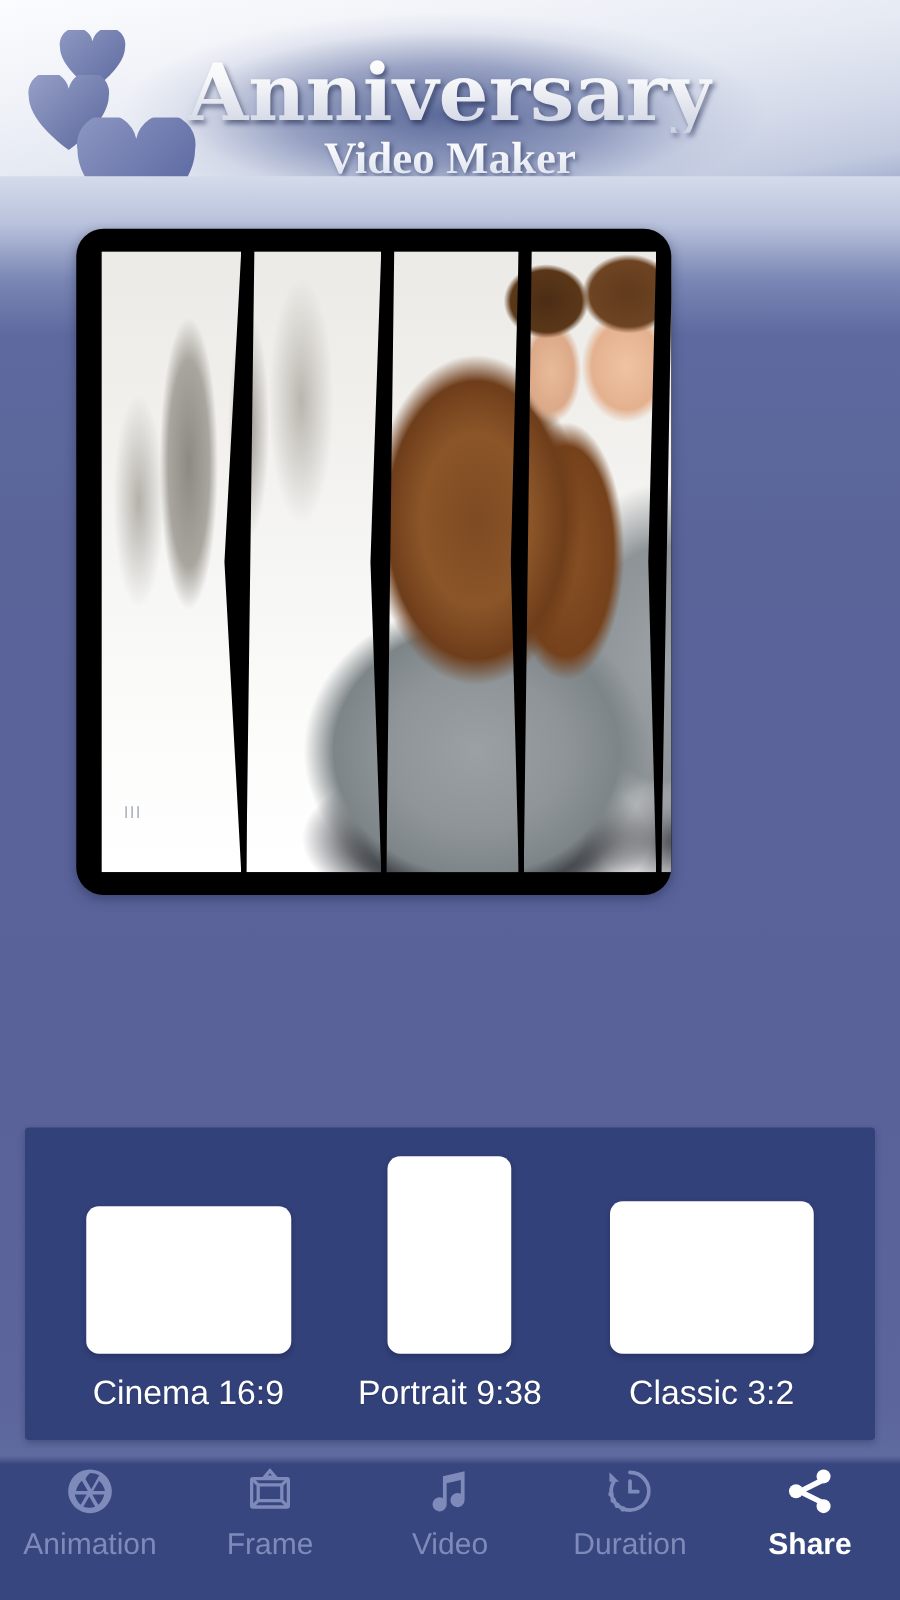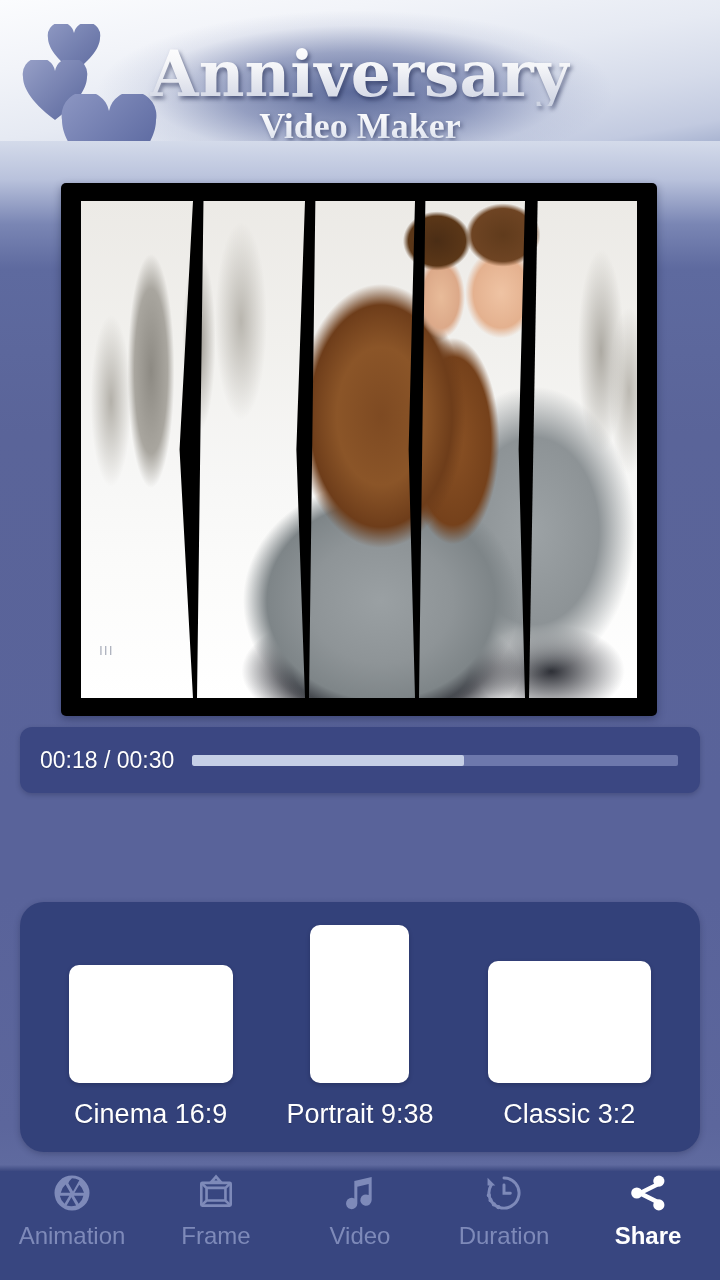--- a/index.html
+++ b/index.html
@@ -59,22 +59,22 @@
     font-size:36px;font-weight:700;line-height:1;
     background:linear-gradient(180deg,#ffffff 0%,#f1f3f8 45%,#d9dfec 100%);
     -webkit-background-clip:text;background-clip:text;
     color:transparent;-webkit-text-fill-color:transparent;
     filter:drop-shadow(2px 2px 2px rgba(20,30,70,.5));
     margin:0;
   }
 
   
   .preview-wrap{
-    position:absolute;left:61px;top:183px;width:596px;height:533px;
-    background:#000;border-radius:5px;
+    position:absolute;left:61px;top:183px;width:476px;height:533px;
+    background:#000;border-radius:22px;
     box-shadow:0 3px 9px rgba(20,28,60,.40);
     overflow:hidden;
   }
   .photo-stage{
     position:absolute;left:20px;top:18px;width:556px;height:497px;
     overflow:hidden;
   }
   .slat{
     position:absolute;top:0;height:497px;overflow:hidden;background:#000;
   }
@@ -145,21 +145,21 @@
     position:relative;flex:1;height:11px;margin:0 22px 0 18px;
     background:#6d78ac;border-radius:2px;overflow:hidden;
   }
   .track-fill{
     position:absolute;left:0;top:0;height:11px;background:#c5cfe6;border-radius:2px;
   }
 
   
   .ratio-panel{
     position:absolute;left:20px;top:902px;width:680px;height:250px;
-    background:#33417a;border-radius:24px;
+    background:#33417a;border-radius:3px;
     box-shadow:0 2px 6px rgba(20,28,60,.30);
     display:flex;align-items:flex-end;justify-content:space-around;
     padding:0 26px 22px 26px;box-sizing:border-box;
   }
   .ratio-item{
     display:flex;flex-direction:column;align-items:center;justify-content:flex-end;
     width:200px;
   }
   .ratio-box{
     background:#ffffff;border-radius:10px;
@@ -257,26 +257,20 @@
         <div class="img scene" style="left:-338px;"></div>
       </div>
 
       <div class="slat" style="left:448px;width:108px;clip-path:polygon(8% 0%,100% 0%,100% 100%,0% 100%);">
         <div class="img scene" style="left:-448px;"></div>
       </div>
 
     </div>
   </div>
 
-  <div class="seekbar">
-    <div class="time-label">00:18 / 00:30</div>
-    <div class="track">
-      <div class="track-fill" id="trackFill" style="width: 56%;"></div>
-    </div>
-  </div>
 
   <div class="ratio-panel">
 
     <div class="ratio-item">
       <div class="ratio-box" id="box0" style="width: 164px; height: 118px;"></div>
       <div class="ratio-label">Cinema 16:9</div>
     </div>
 
     <div class="ratio-item">
       <div class="ratio-box" id="box1" style="width: 99px; height: 158px;"></div>

